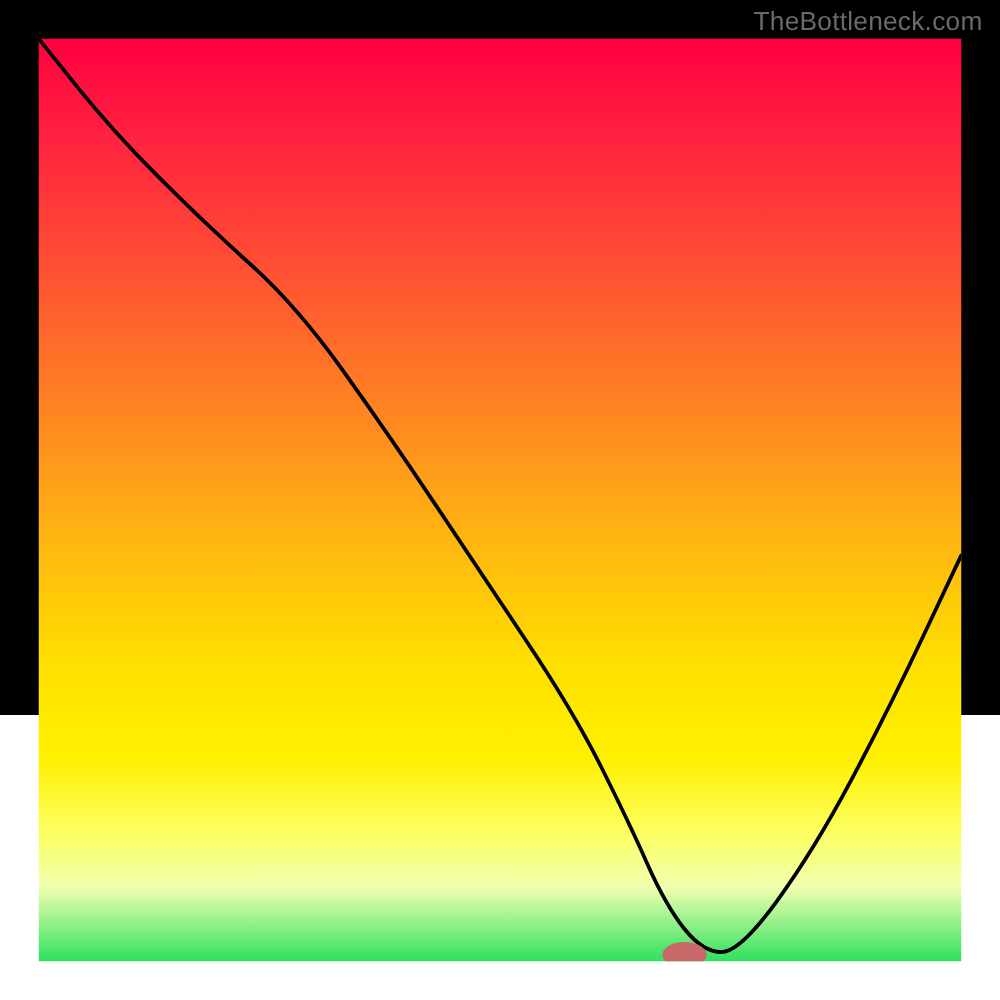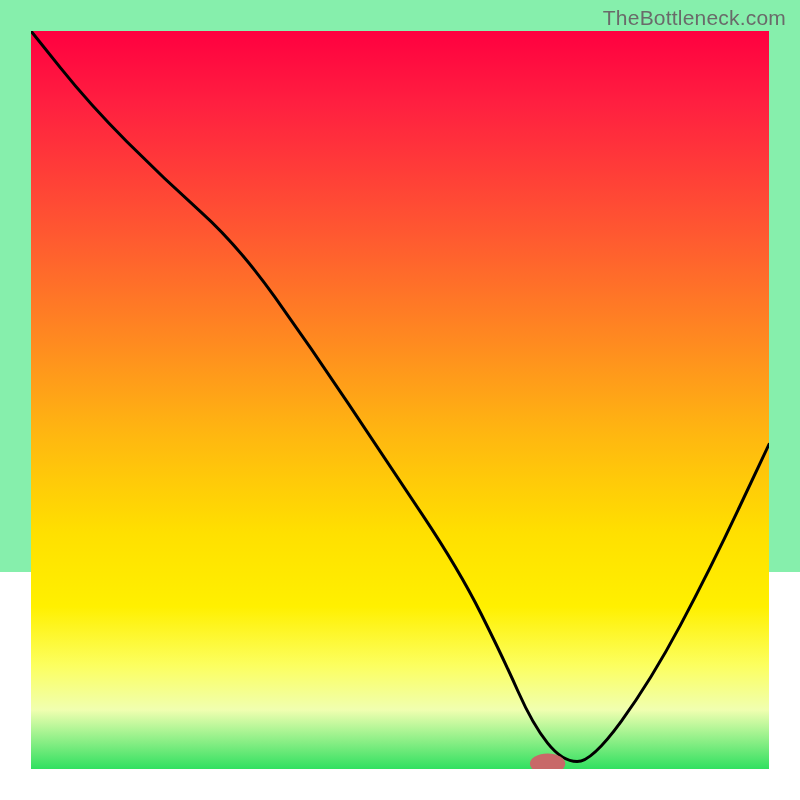--- a/index.html
+++ b/index.html
@@ -1,16 +1,16 @@
 <!DOCTYPE html>
 <html><head>
 <meta charset="utf-8">
 <style>
 html,body{margin:0;padding:0;width:800px;height:800px;overflow:hidden}
-.frame{width:800px;height:572px;background:#86efac;position:relative}
+.frame{width:800px;height:572px;background:#000000;position:relative}
 .plot{position:absolute;left:31px;top:31px;width:738px;height:738px;
 background:linear-gradient(to bottom,
 #ff0040 0%,
 #ff2040 10%,
 #ff5a30 28%,
 #ff8a20 42%,
 #ffb810 55%,
 #ffe000 68%,
 #fff000 78%,
 #fcff60 86%,

